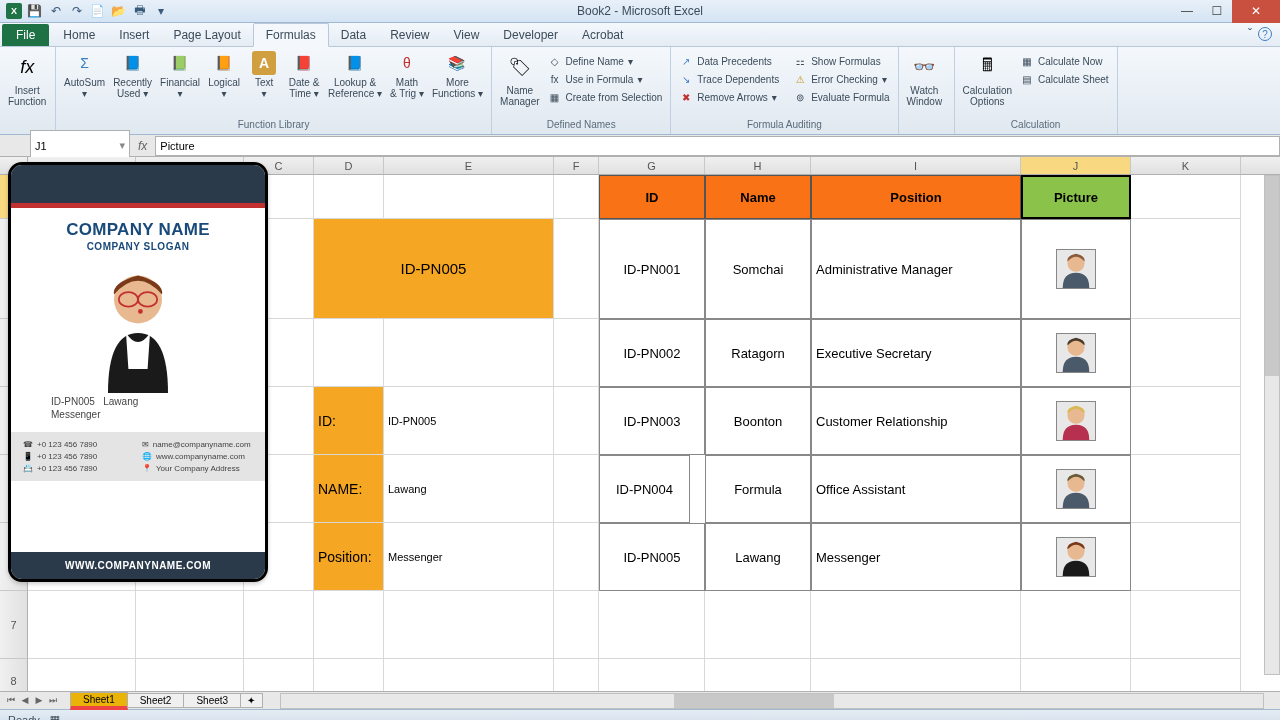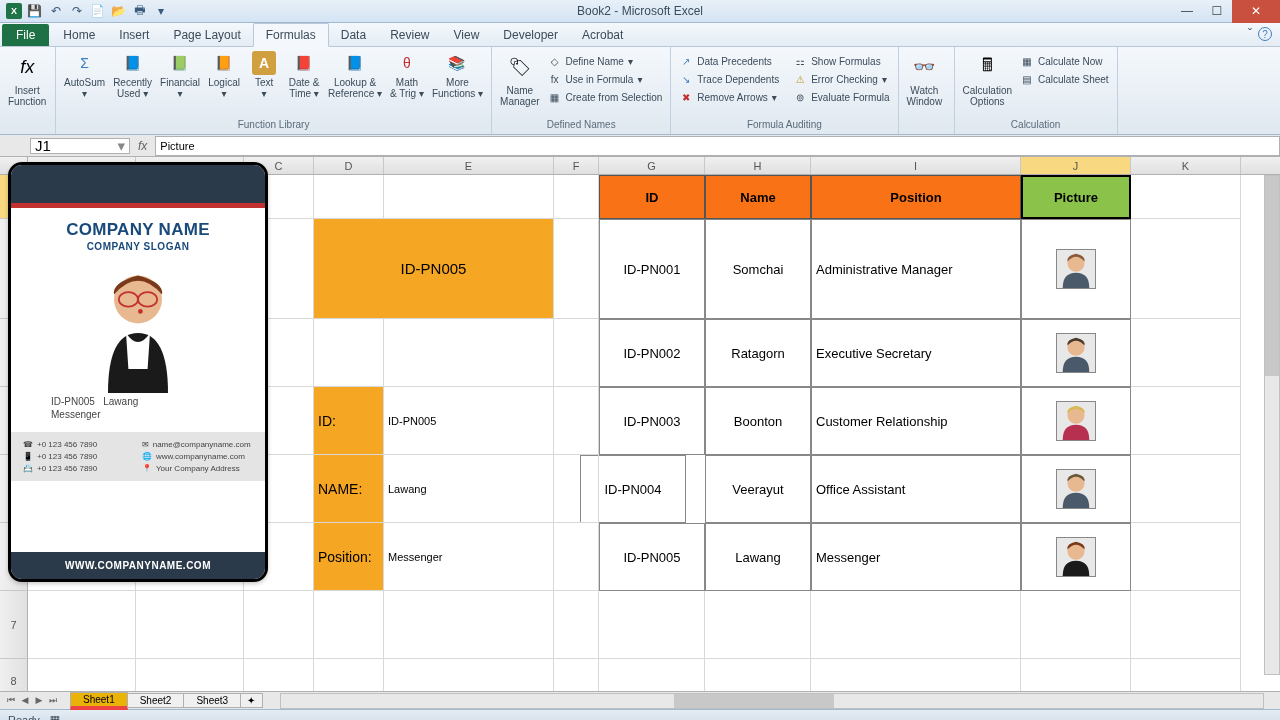--- a/index.html
+++ b/index.html
@@ -29,21 +29,21 @@
 .rgroup .lbl { text-align: center; font-size: 10px; color: #5b6b7a; padding-bottom: 2px; }
 .rbtn { display: flex; flex-direction: column; align-items: center; padding: 2px 4px; cursor: pointer; min-width: 40px; }
 .rbtn .ico { width: 24px; height: 24px; border-radius: 3px; margin-bottom: 2px; display: flex; align-items: center; justify-content: center; font-size: 14px; }
 .rbtn .ico.big { width: 32px; height: 32px; font-size: 18px; }
 .rbtn .t { font-size: 10px; color: #3b4b5a; text-align: center; line-height: 11px; }
 .rsmall { display: flex; align-items: center; gap: 4px; padding: 1px 4px; font-size: 10px; color: #3b4b5a; cursor: pointer; white-space: nowrap; }
 .rsmall .si { width: 14px; height: 14px; display: inline-flex; align-items: center; justify-content: center; }
 
 
 .fbar { height: 22px; background: #e8e8e8; border-bottom: 1px solid #b0b0b0; display: flex; align-items: center; }
-.namebox { width: 100px; height: 16px; background: #fff; border: 1px solid #b0b0b0; margin-left: 30px; padding: 0 4px; font-size: 15px; display: flex; align-items: center; }
+.namebox { width: 100px; height: 32px; background: #fff; border: 1px solid #b0b0b0; margin-left: 30px; padding: 0 4px; font-size: 11px; display: flex; align-items: center; }
 .fx { padding: 0 8px; font-style: italic; color: #666; }
 .finput { flex: 1; height: 20px; background: #fff; border: 1px solid #b0b0b0; padding: 0 4px; font-size: 11px; display: flex; align-items: center; }
 
 
 .grid-wrap { position: relative; height: 534px; background: #fff; overflow: hidden; }
 .colheads { height: 18px; display: flex; background: linear-gradient(#f0f0f0,#e0e0e0); border-bottom: 1px solid #b0b0b0; position: absolute; top: 0; left: 0; right: 0; }
 .colheads .corner { width: 28px; border-right: 1px solid #b0b0b0; }
 .colheads .ch { border-right: 1px solid #c8c8c8; text-align: center; font-size: 11px; color: #555; line-height: 18px; }
 .colheads .ch.sel { background: #f8d880; }
 .rowheads { position: absolute; top: 18px; left: 0; width: 28px; background: linear-gradient(90deg,#f0f0f0,#e0e0e0); }
@@ -326,22 +326,22 @@
       <div class="cell tcell" style="left: 993px; top: 212px; width: 110px; height: 68px; justify-content: center;">
         <div class="avatar">
           <svg viewBox="0 0 40 40">
             <rect width="40" height="40" fill="#e8e8e8"></rect>
             <circle cx="20" cy="14" r="9" fill="#e8b890"></circle>
             <path d="M11 12 Q20 2 29 12 Q30 6 20 4 Q10 6 11 12" fill="#d8b850"></path>
             <path d="M6 40 Q6 24 20 24 Q34 24 34 40 Z" fill="#b83050"></path>
           </svg>
         </div>
       </div>
-      <div class="cell tcell" style="left: 552px; top: 280px; width: 106px; height: 68px; justify-content: center;">ID-PN004</div>
-      <div class="cell tcell" style="left: 677px; top: 280px; width: 106px; height: 68px; justify-content: center;">Veerayut</div>
+      <div class="cell tcell" style="left: 571px; top: 280px; width: 91px; height: 68px; justify-content: center;">ID-PN004</div>
+      <div class="cell tcell" style="left: 677px; top: 280px; width: 106px; height: 68px; justify-content: center;">Formula</div>
       <div class="cell tcell" style="left: 783px; top: 280px; width: 210px; height: 68px;">Office Assistant</div>
       <div class="cell tcell" style="left: 993px; top: 280px; width: 110px; height: 68px; justify-content: center;">
         <div class="avatar">
           <svg viewBox="0 0 40 40">
             <rect width="40" height="40" fill="#e8e8e8"></rect>
             <circle cx="20" cy="14" r="9" fill="#e8b890"></circle>
             <path d="M11 12 Q20 2 29 12 Q30 6 20 4 Q10 6 11 12" fill="#6a5a3a"></path>
             <path d="M6 40 Q6 24 20 24 Q34 24 34 40 Z" fill="#4a5a6a"></path>
           </svg>
         </div>

